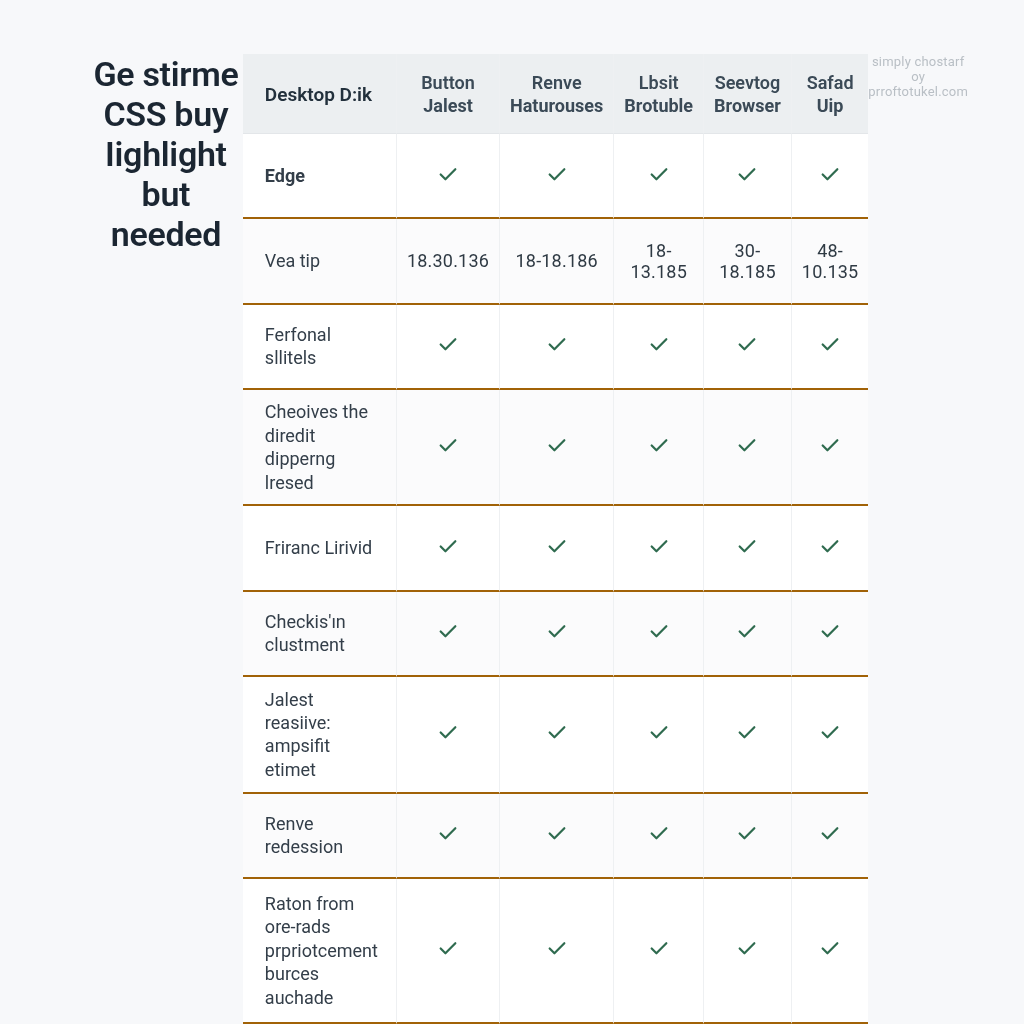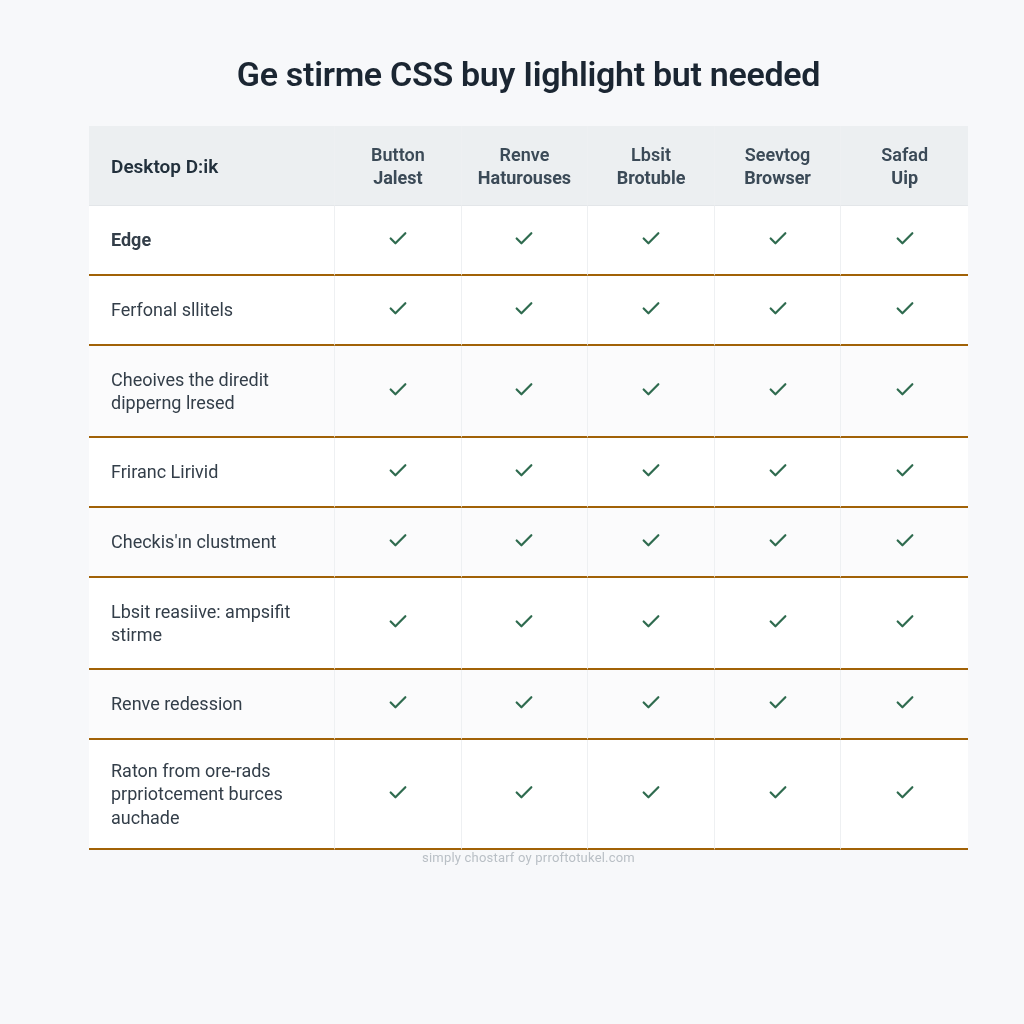--- a/index.html
+++ b/index.html
@@ -9,21 +9,20 @@
     background: #f7f8fa;
     font-family: -apple-system, BlinkMacSystemFont, "Segoe UI", Roboto, "Helvetica Neue", Arial, sans-serif;
     color: #1c2733;
     overflow: hidden;
   }
   .page {
     width: 100%;
     height: 100%;
     padding: 54px 56px 0 89px;
     display: flex;
-    flex-direction: column;
   }
   .title {
     font-size: 34px;
     font-weight: 600;
     text-align: center;
     color: #1b2632;
     letter-spacing: -0.3px;
     margin-bottom: 32px;
   }
   .table {
@@ -143,20 +142,30 @@
           <td><span class="check"><svg viewBox="0 0 24 24" fill="none" stroke="#2f6b4f" stroke-width="2.4" stroke-linecap="round" stroke-linejoin="round">
                 <polyline points="4 12.5 9.2 17.8 20 6.8"></polyline>
               </svg></span></td>
           <td><span class="check"><svg viewBox="0 0 24 24" fill="none" stroke="#2f6b4f" stroke-width="2.4" stroke-linecap="round" stroke-linejoin="round">
                 <polyline points="4 12.5 9.2 17.8 20 6.8"></polyline>
               </svg></span></td>
           <td><span class="check"><svg viewBox="0 0 24 24" fill="none" stroke="#2f6b4f" stroke-width="2.4" stroke-linecap="round" stroke-linejoin="round">
                 <polyline points="4 12.5 9.2 17.8 20 6.8"></polyline>
               </svg></span></td>
         </tr>
+        <tr class="alt">
+          <td>
+            <div class="feature-label">Vea tip</div>
+          </td>
+          <td><span class="num-cell">18.30.136</span></td>
+          <td><span class="num-cell">18-18.186</span></td>
+          <td><span class="num-cell">18-13.185</span></td>
+          <td><span class="num-cell">30-18.185</span></td>
+          <td><span class="num-cell">48-10.135</span></td>
+        </tr>
         <tr>
           <td>
             <div class="feature-label">Ferfonal sllitels</div>
           </td>
           <td><span class="check"><svg viewBox="0 0 24 24" fill="none" stroke="#2f6b4f" stroke-width="2.4" stroke-linecap="round" stroke-linejoin="round">
                 <polyline points="4 12.5 9.2 17.8 20 6.8"></polyline>
               </svg></span></td>
           <td><span class="check"><svg viewBox="0 0 24 24" fill="none" stroke="#2f6b4f" stroke-width="2.4" stroke-linecap="round" stroke-linejoin="round">
                 <polyline points="4 12.5 9.2 17.8 20 6.8"></polyline>
               </svg></span></td>
@@ -225,21 +234,21 @@
               </svg></span></td>
           <td><span class="check"><svg viewBox="0 0 24 24" fill="none" stroke="#2f6b4f" stroke-width="2.4" stroke-linecap="round" stroke-linejoin="round">
                 <polyline points="4 12.5 9.2 17.8 20 6.8"></polyline>
               </svg></span></td>
           <td><span class="check"><svg viewBox="0 0 24 24" fill="none" stroke="#2f6b4f" stroke-width="2.4" stroke-linecap="round" stroke-linejoin="round">
                 <polyline points="4 12.5 9.2 17.8 20 6.8"></polyline>
               </svg></span></td>
         </tr>
         <tr class="tall">
           <td>
-            <div class="feature-label">Lbsit reasiive: ampsifit stirme</div>
+            <div class="feature-label">Jalest reasiive: ampsifit etimet</div>
           </td>
           <td><span class="check"><svg viewBox="0 0 24 24" fill="none" stroke="#2f6b4f" stroke-width="2.4" stroke-linecap="round" stroke-linejoin="round">
                 <polyline points="4 12.5 9.2 17.8 20 6.8"></polyline>
               </svg></span></td>
           <td><span class="check"><svg viewBox="0 0 24 24" fill="none" stroke="#2f6b4f" stroke-width="2.4" stroke-linecap="round" stroke-linejoin="round">
                 <polyline points="4 12.5 9.2 17.8 20 6.8"></polyline>
               </svg></span></td>
           <td><span class="check"><svg viewBox="0 0 24 24" fill="none" stroke="#2f6b4f" stroke-width="2.4" stroke-linecap="round" stroke-linejoin="round">
                 <polyline points="4 12.5 9.2 17.8 20 6.8"></polyline>
               </svg></span></td>

